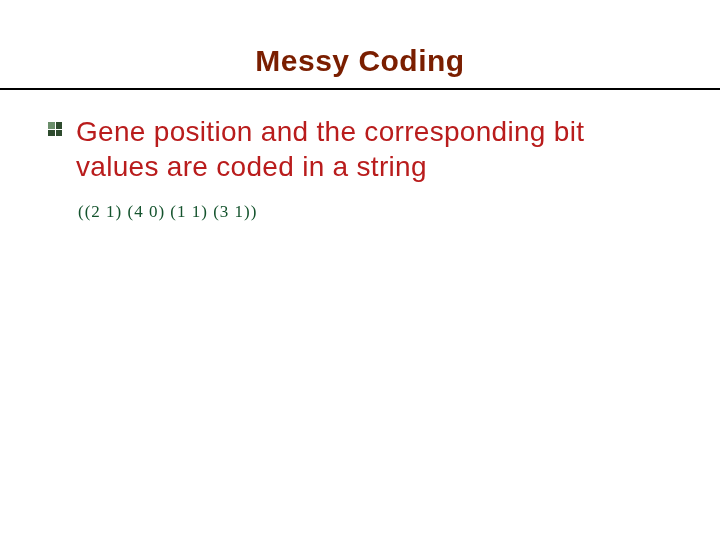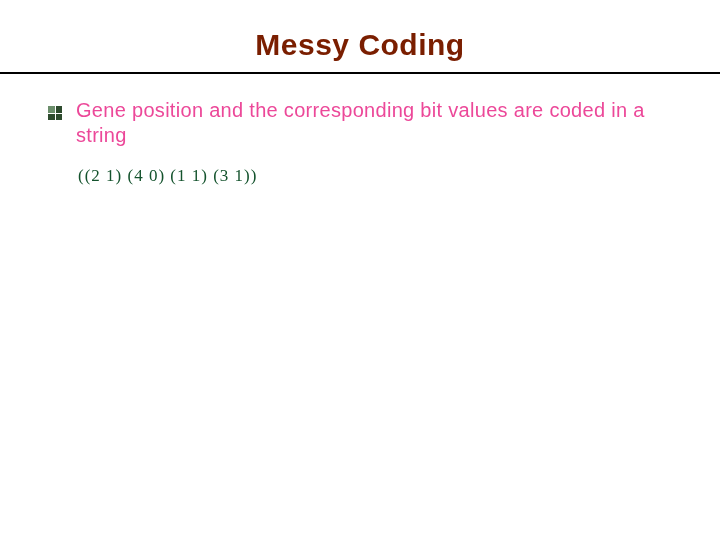--- a/index.html
+++ b/index.html
@@ -1,21 +1,21 @@
 <!DOCTYPE html>
 <html><head>
 <meta charset="utf-8">
 <style>
   * { margin: 0; padding: 0; box-sizing: border-box; }
   html, body { width: 720px; height: 540px; background: #ffffff; font-family: Verdana, Geneva, sans-serif; }
   .slide {
     width: 720px;
     height: 540px;
     position: relative;
-    padding: 28px 0 0 0;
+    padding: 44px 0 0 0;
   }
   .title-wrap {
     text-align: center;
     padding-bottom: 8px;
   }
   .title {
     font-size: 30px;
     font-weight: bold;
     color: #7A1E00;
     letter-spacing: 0.5px;
@@ -39,22 +39,22 @@
     height: 14px;
     margin-top: 8px;
     display: grid;
     grid-template-columns: 1fr 1fr;
     grid-template-rows: 1fr 1fr;
     gap: 1px;
   }
   .bullet-icon > div { background: #2E4B2E; }
   .bullet-icon > div:nth-child(1) { background: #6B8E6B; }
   .bullet-text {
-    font-size: 20px;
-    color: #ec4899;
+    font-size: 28px;
+    color: #b91c1c;
     line-height: 1.25;
     letter-spacing: 0.3px;
   }
   .code-block {
     margin-top: 18px;
     margin-left: 30px;
     font-family: "Times New Roman", Times, serif;
     font-size: 17px;
     color: #14532d;
     letter-spacing: 1px;

